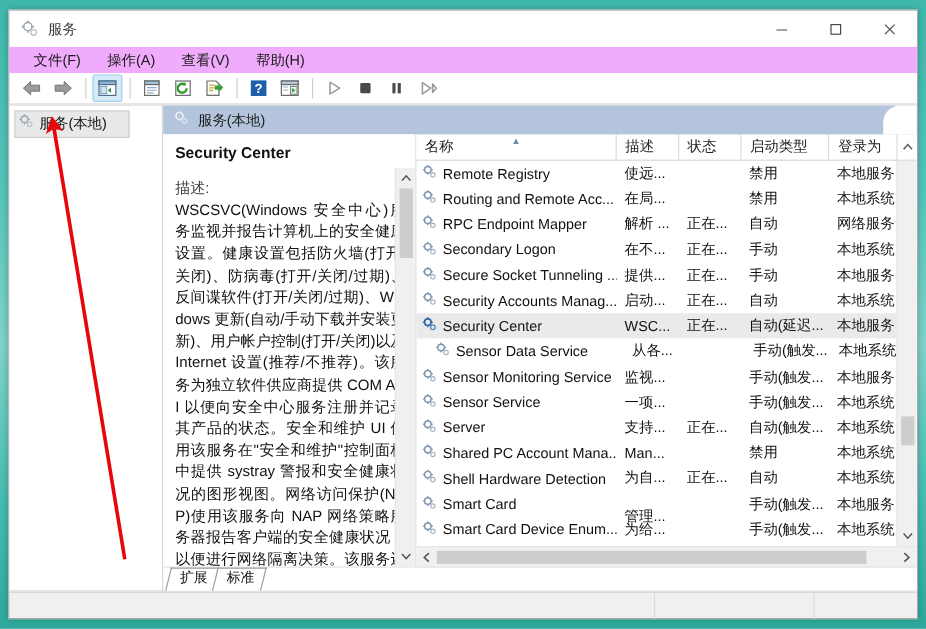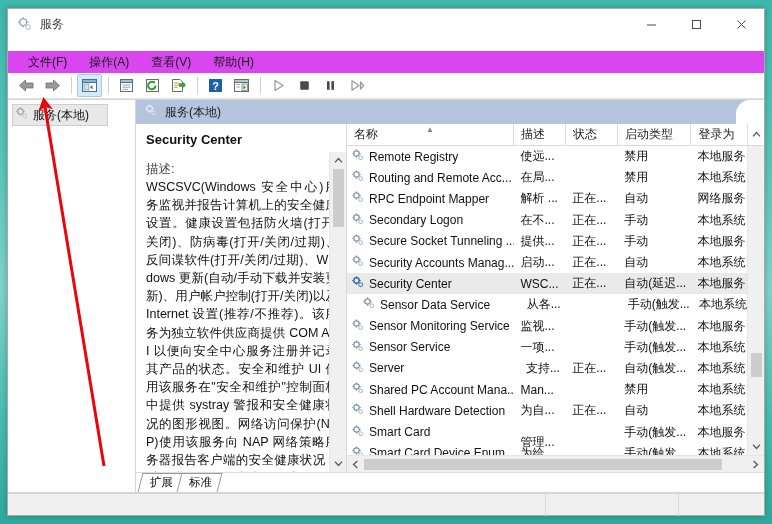--- a/index.html
+++ b/index.html
@@ -30,21 +30,21 @@
   .title-text { font-size:12px; color:#3a3a3a; margin-left:7px; }
   .win-btns { position:absolute; right:0; top:0; height:30px; display:flex; }
   .win-btn {
     width:45px; height:30px; display:flex; align-items:center; justify-content:center;
     color:#4a4a4a;
   }
   .win-btn svg { display:block; }
   
   .menubar {
     height:22px; flex:0 0 22px; display:flex; align-items:center;
-    padding-left:10px; background:#d946ef;margin-top:12px;
+    padding-left:10px; background:#f0abfc;
   }
   .menu-item {
     font-size:12px; color:#1a1a1a; padding:2px 10px; margin-right:2px; white-space:nowrap;
   }
   
   .toolbar {
     height:26px; flex:0 0 26px; display:flex; align-items:center;
     padding-left:6px; background:#ffffff; border-bottom:1px solid #e3e3e3;
   }
   .tb-btn {
@@ -587,21 +587,21 @@
                         <g fill="#7f95ad">
                           <rect x="5.7" y="1.6" width="1.2" height="1.7"></rect>
                           <rect x="5.7" y="9.4" width="1.2" height="1.7"></rect>
                           <rect x="1.6" y="5.7" width="1.7" height="1.2"></rect>
                           <rect x="9.4" y="5.7" width="1.7" height="1.2"></rect>
                         </g>
                         <circle cx="11.1" cy="11.1" r="2.1" fill="none" stroke="#9fb2c6" stroke-width="1.1"></circle>
                       </svg></span>
                     <span class="nm">Server</span>
                   </div>
-                  <div class="cell" style="width: 55px; text-align: center;">支持...</div>
+                  <div class="cell" style="width: 55px;">支持...</div>
                   <div class="cell" style="width: 55px;">正在...</div>
                   <div class="cell" style="width: 78px;">自动(触发...</div>
                   <div class="cell" style="width: 60px;">本地系统</div>
                 </div>
                 <div class="row">
                   <div class="cell name" style="width: 178px;">
                     <span><svg width="14" height="14" viewBox="0 0 16 16">
                         <circle cx="6.3" cy="6.3" r="3.1" fill="none" stroke="#7f95ad" stroke-width="1.4"></circle>
                         <g fill="#7f95ad">
                           <rect x="5.7" y="1.6" width="1.2" height="1.7"></rect>

